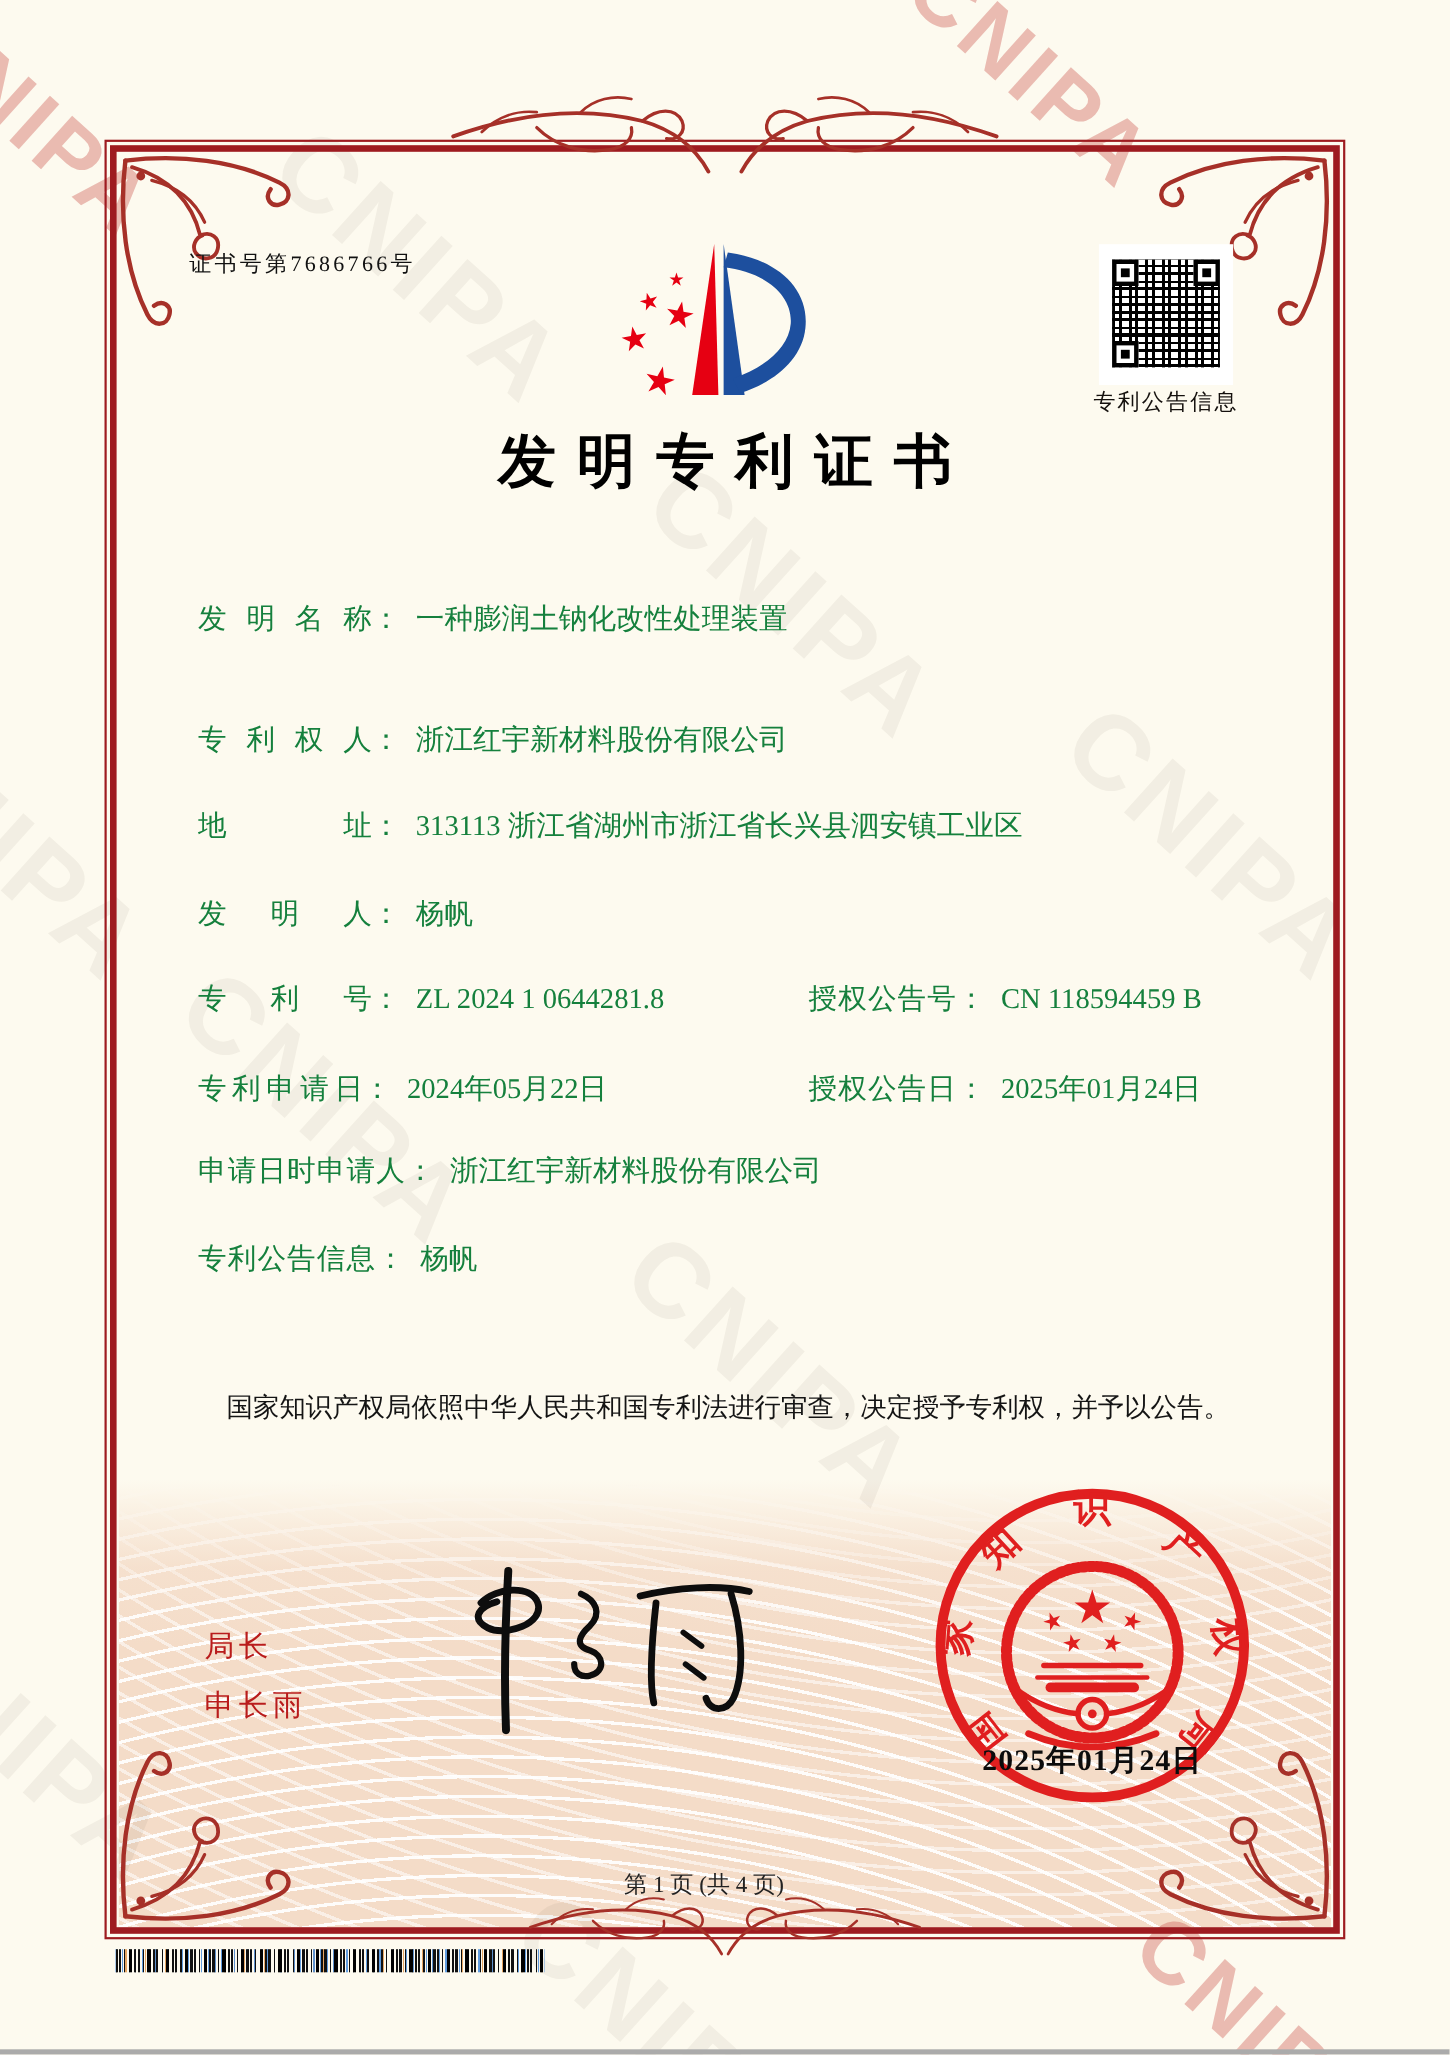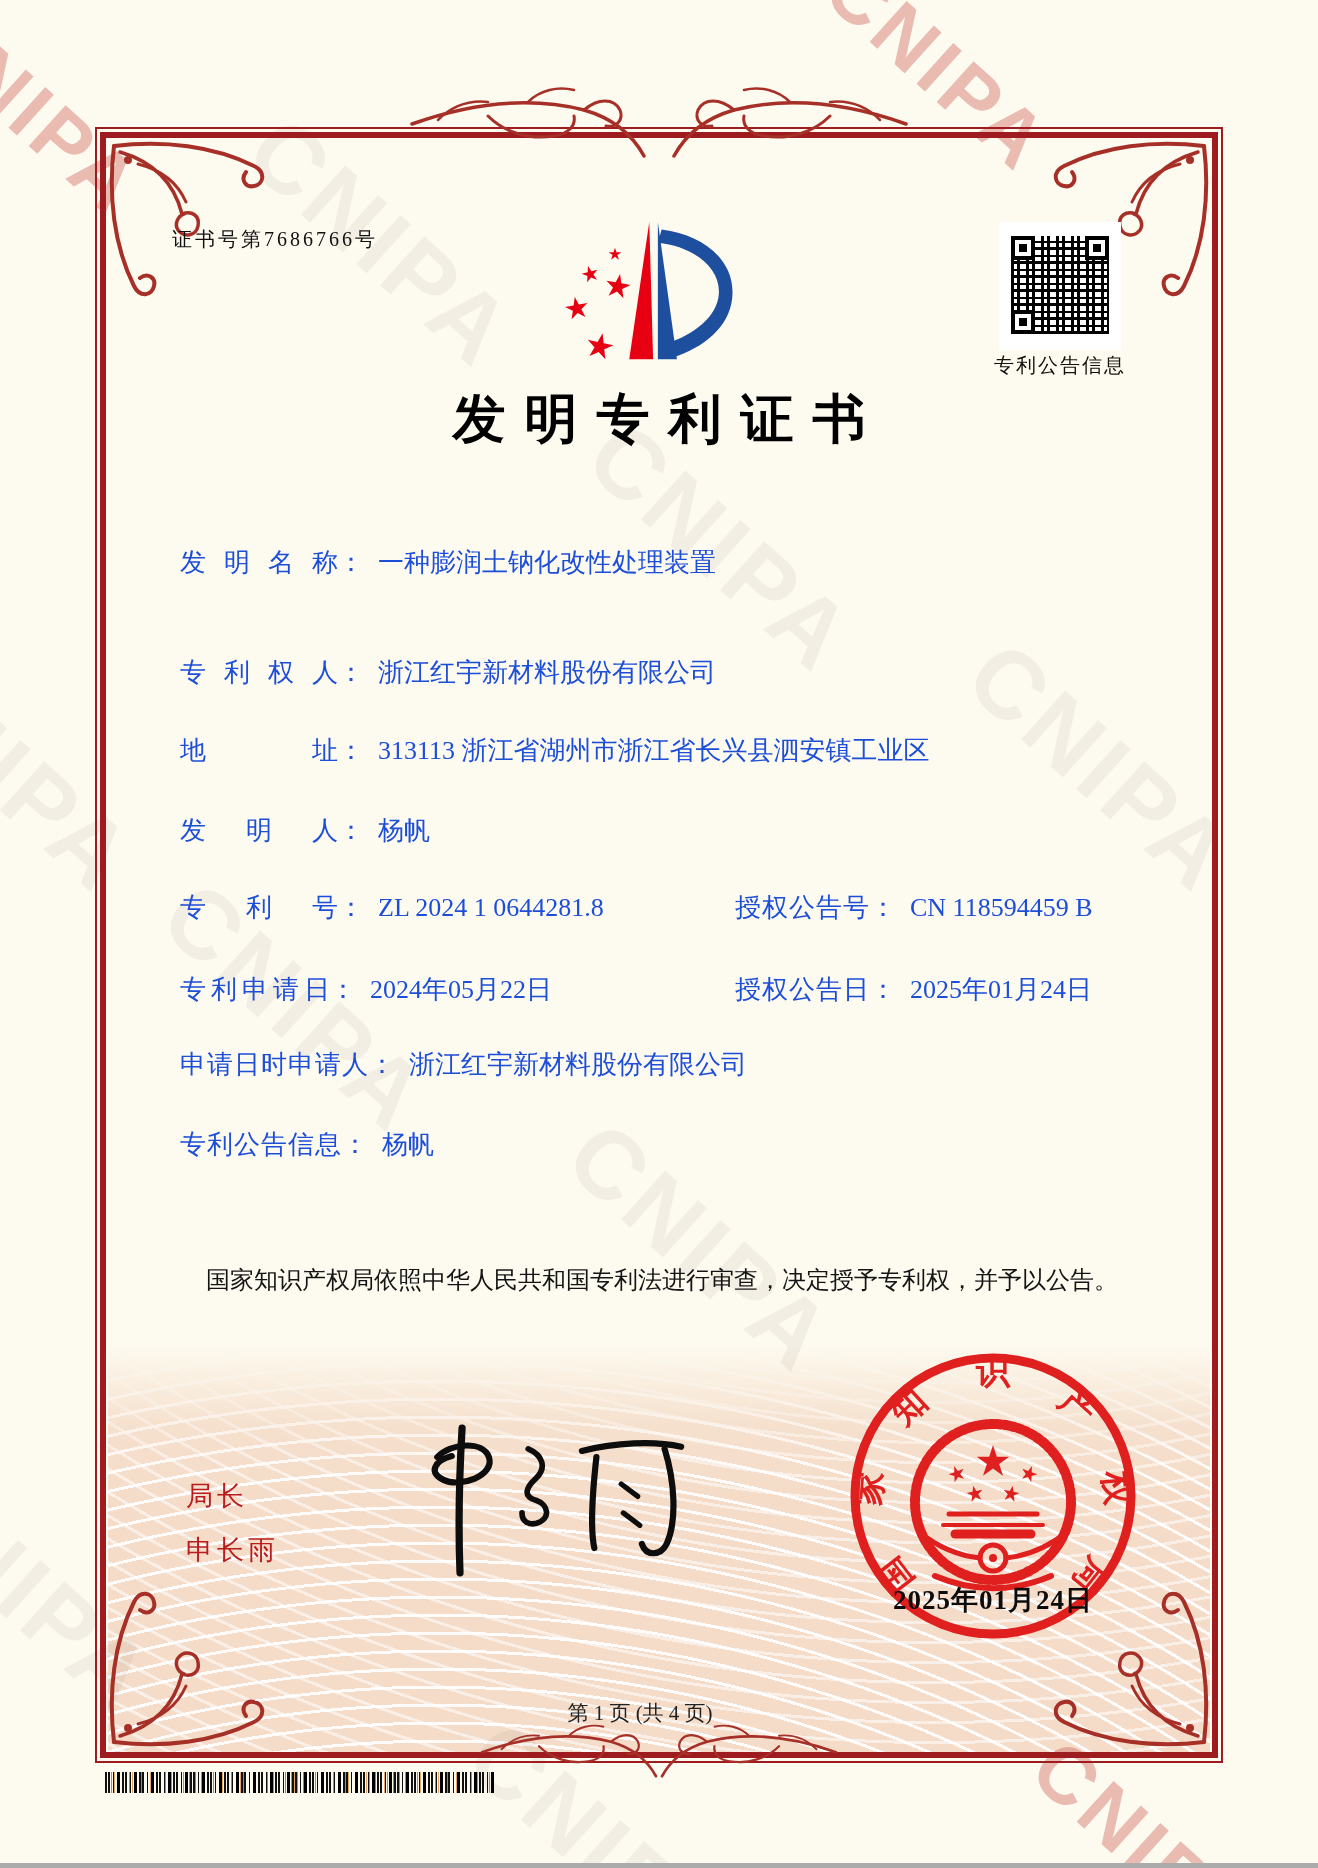--- a/index.html
+++ b/index.html
@@ -33,21 +33,21 @@
       background-image:
         repeating-linear-gradient(0deg,#000 0 3px,transparent 3px 7px,#000 7px 9px,transparent 9px 14px),
         repeating-linear-gradient(90deg,#000 0 3px,transparent 3px 6px,#000 6px 9px,transparent 9px 15px);}
   .finder{position:absolute;width:24px;height:24px;border:4px solid #000;background:#fff;box-sizing:border-box;}
   .finder::after{content:"";position:absolute;left:4px;top:4px;width:8px;height:8px;background:#000;}
   .qr-caption{position:absolute;left:985px;top:352px;width:150px;text-align:center;
               font-size:20px;letter-spacing:2px;color:#14100d;}
   .title{position:absolute;left:0;top:384px;width:100%;text-align:center;font-size:53px;
          font-weight:bold;letter-spacing:19px;padding-left:19px;box-sizing:border-box;color:#000;}
   
-  .row{position:absolute;left:180px;display:flex;align-items:baseline;font-size:26px;color:#1d4ed8;white-space:nowrap;}
+  .row{position:absolute;left:180px;display:flex;align-items:baseline;font-size:26px;color:#15803d;white-space:nowrap;}
   .row .lbl{display:inline-block;width:158px;text-align:justify;text-align-last:justify;}
   .row .lbl.n5{width:150px;}
   .row .lbl.nat{width:auto;text-align-last:auto;letter-spacing:1px;}
   .row .val{margin-left:14px;}
   .row.rcol{left:735px;}
   
   .statement{position:absolute;left:156px;top:1258px;width:1010px;font-size:24px;line-height:44px;color:#141414;}
   .st-line.indent{text-indent:50px;}
   
   .signer{position:absolute;left:186px;font-family:"Liberation Sans",sans-serif;font-size:27px;

